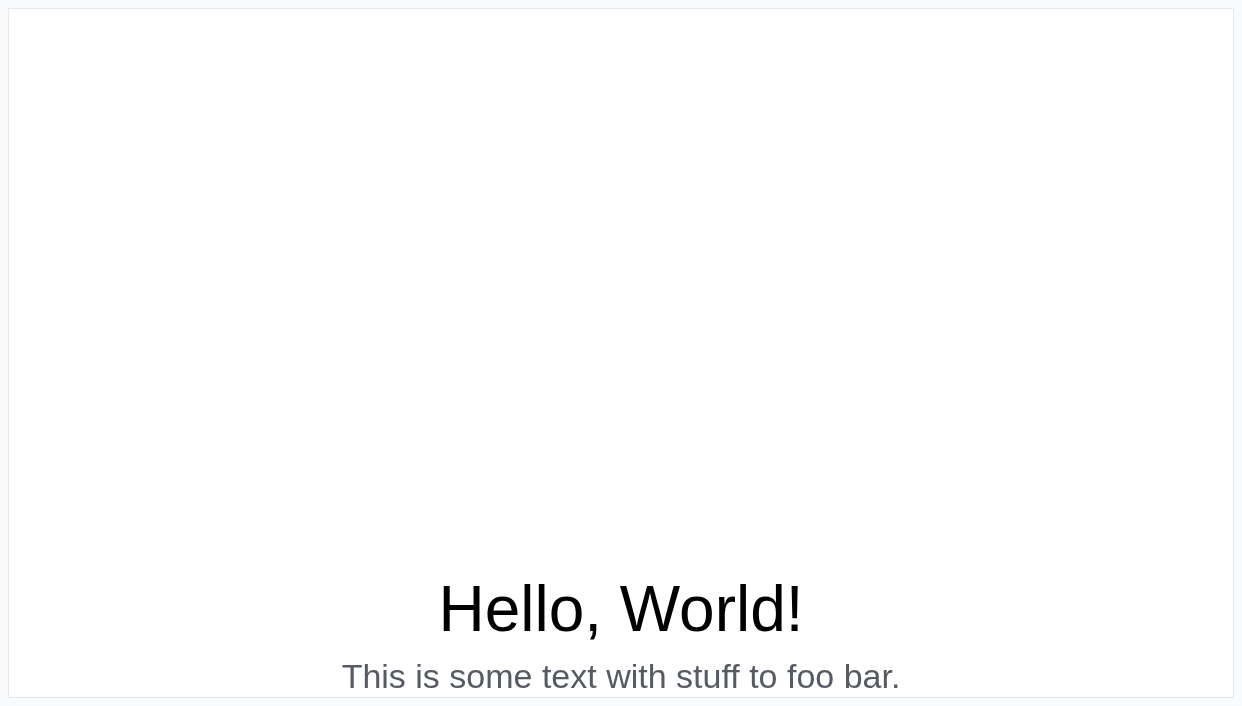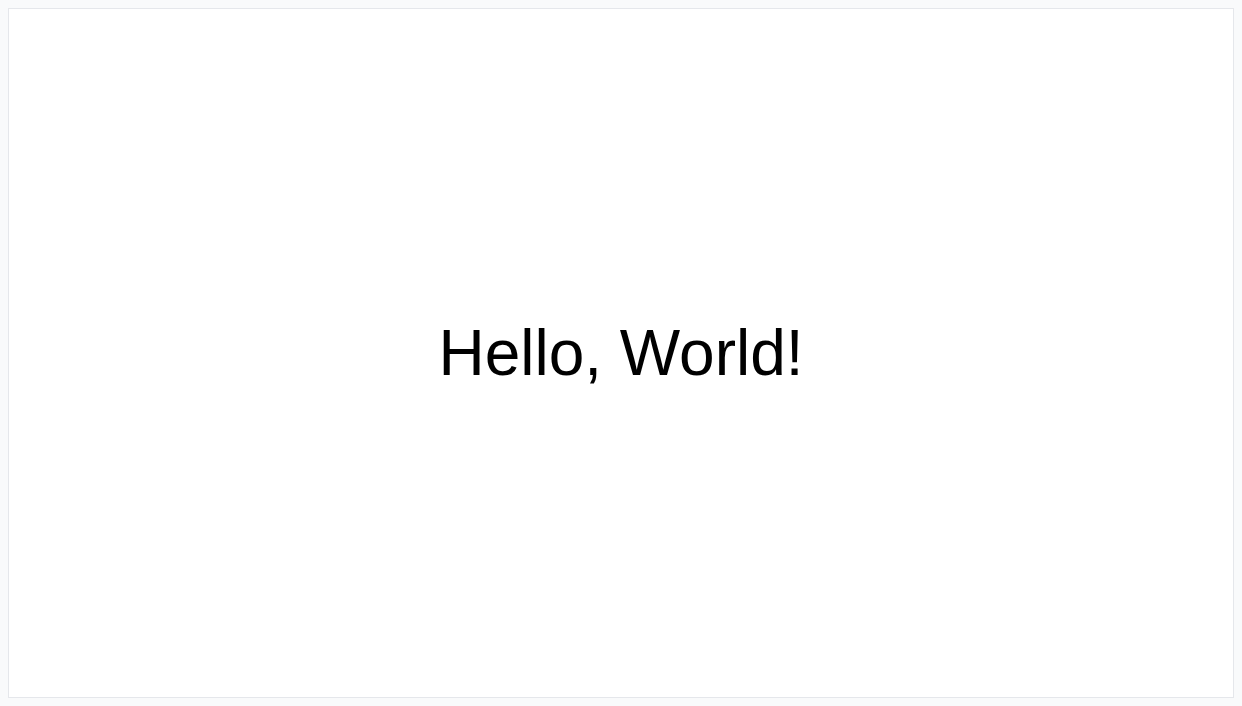--- a/index.html
+++ b/index.html
@@ -18,34 +18,35 @@
       padding: 8px;
     }
     .card {
       width: 100%;
       height: 100%;
       background: #ffffff;
       border: 1px solid #e5e7eb;
       display: flex;
       flex-direction: column;
       align-items: center;
-      justify-content: center;
+      justify-content: flex-end;
       gap: 12px;
     }
     .heading {
       font-size: 64px;
       font-weight: 400;
       color: #000000;
       line-height: 1.1;
     }
     .subtext {
       font-size: 34px;
       font-weight: 400;
       color: #555a63;
       line-height: 1.2;
     }
   </style>
 </head>
 <body>
 
 <div class="card">
   <h1 class="heading">Hello, World!</h1>
+  <p class="subtext">This is some text with stuff to foo bar.</p>
 </div>
 
 </body></html>

